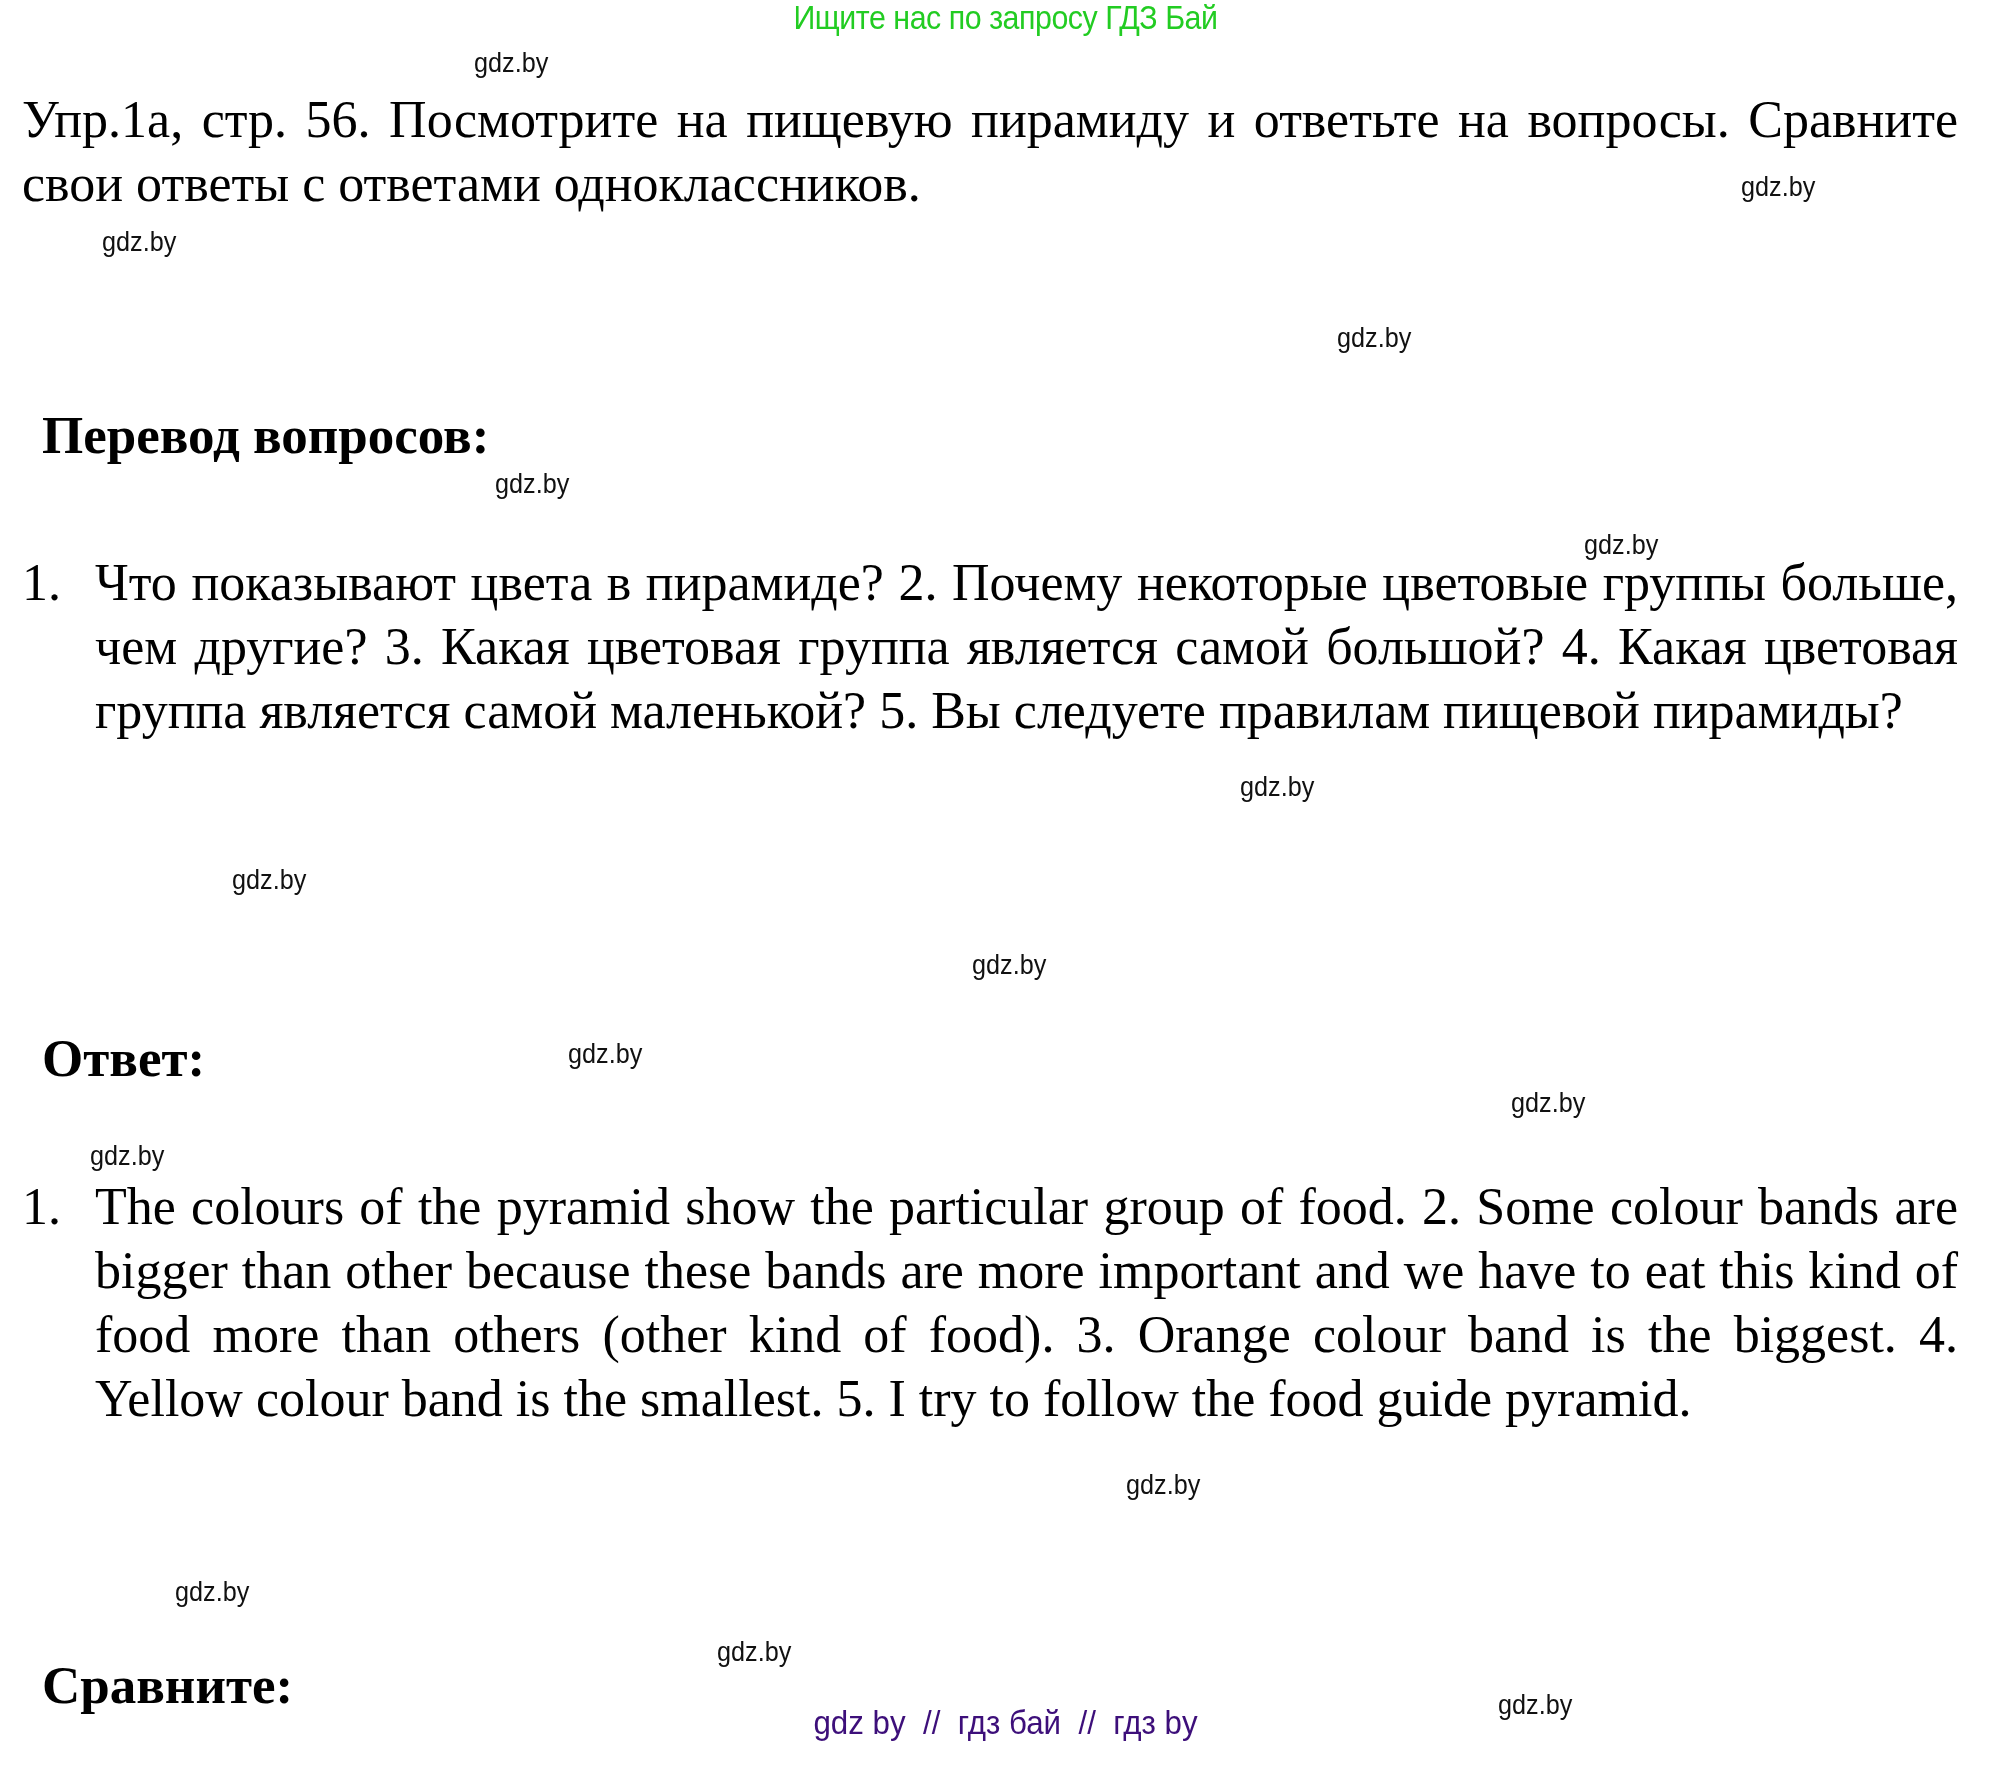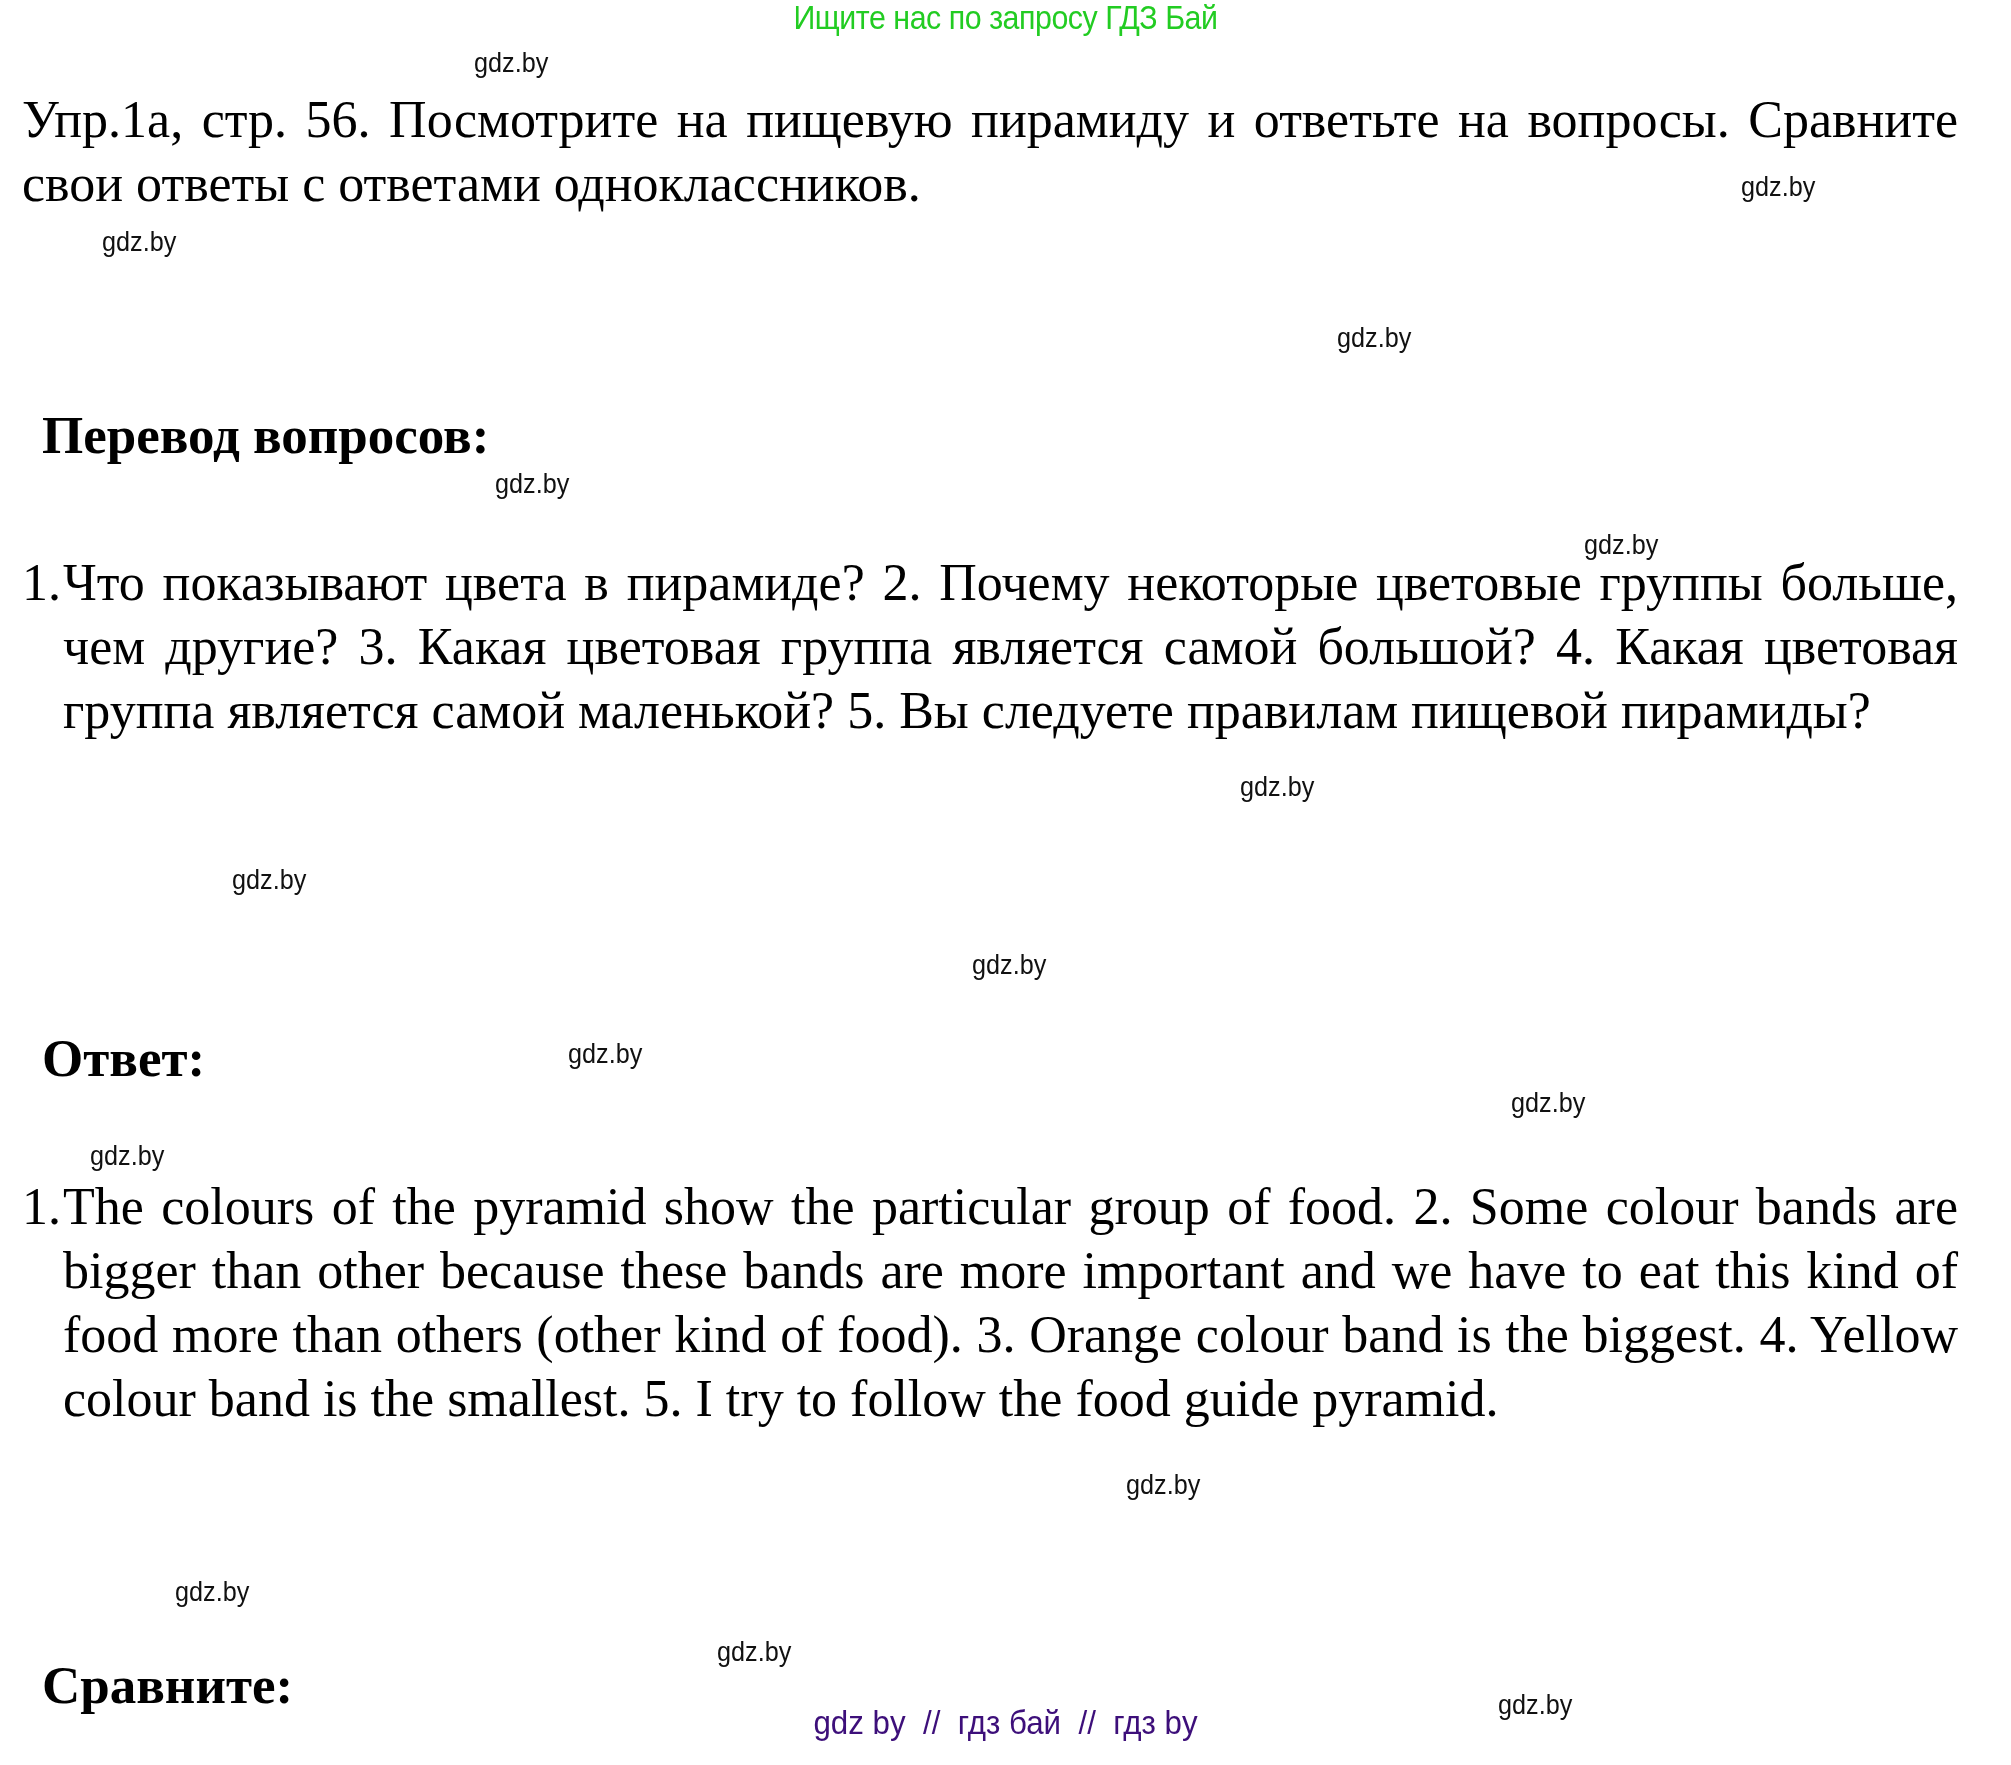--- a/index.html
+++ b/index.html
@@ -5,21 +5,21 @@
   html, body { margin: 0; padding: 0; background: #ffffff; }
   body { width: 2011px; height: 1765px; position: relative; overflow: hidden; font-family: "Liberation Serif", serif; color: #000; }
   .abs { position: absolute; }
   .top-banner { left: 0; width: 2011px; top: 0; text-align: center; font-family: "Liberation Sans", sans-serif; font-size: 33px; color: #22cc22; line-height: 36px; letter-spacing: -0.5px; transform: scaleX(0.92); }
   .wm { font-family: "Liberation Sans", sans-serif; font-size: 28px; color: #111; line-height: 30px; white-space: nowrap; transform: scaleX(0.9); transform-origin: left top; }
   .para { font-size: 52px; line-height: 64px; text-align: justify; text-align-last: left; }
   .title-para { left: 22px; width: 1936px; top: 88px; }
   .heading { font-weight: bold; font-size: 53px; line-height: 60px; left: 22px; margin-left: 20px; }
   .list-item { left: 22px; width: 1936px; }
   .list-item .num { position: absolute; left: 0; top: 0; }
-  .list-item .txt { margin-left: 41px; }
+  .list-item .txt { margin-left: 73px; }
   .footer { left: 0; width: 2011px; top: 1742px; text-align: center; font-family: "Liberation Sans", sans-serif; font-size: 34px; color: #3d0f7a; line-height: 40px; transform: translateY(-40px) scaleX(0.92); white-space: pre; }
 </style>
 </head>
 <body>
 
 <div class="abs top-banner">Ищите нас по запросу ГДЗ Бай</div>
 
 <div class="abs para title-para">Упр.1а, стр. 56. Посмотрите на пищевую пирамиду и ответьте на вопросы. Сравните свои ответы с ответами одноклассников.</div>
 
 <div class="abs heading" style="top:405px;">Перевод вопросов:</div>

